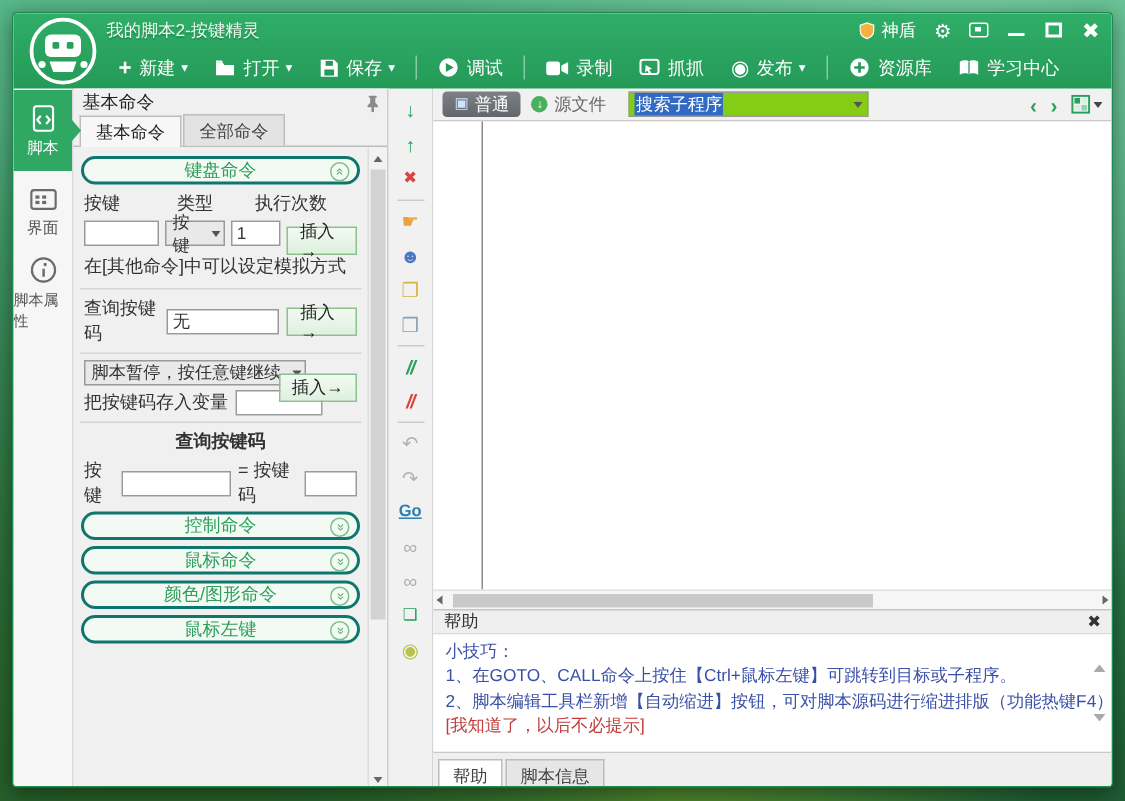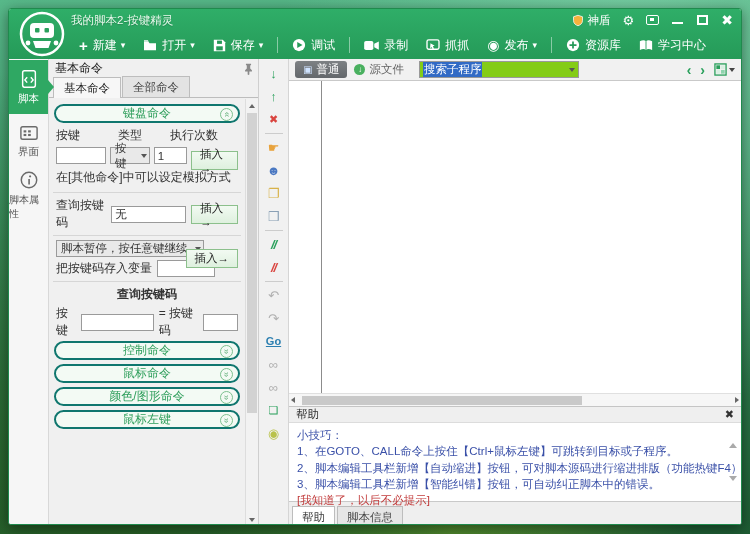--- a/index.html
+++ b/index.html
@@ -460,21 +460,20 @@
 
         <div class="help-header">
           <span>帮助</span>
           <span class="help-close">✖</span>
         </div>
 
         <div class="help-body">
           <div class="help-line">小技巧：</div>
           <div class="help-line">1、在GOTO、CALL命令上按住【Ctrl+鼠标左键】可跳转到目标或子程序。</div>
           <div class="help-line">2、脚本编辑工具栏新增【自动缩进】按钮，可对脚本源码进行缩进排版（功能热键F4）。</div>
-          <div class="help-line">3、脚本编辑工具栏新增【智能纠错】按钮，可自动纠正脚本中的错误。</div>
           <div class="help-line dismiss">[我知道了，以后不必提示]</div>
           <span class="hb-up"><span class="tri-up2"></span></span>
           <span class="hb-down"><span class="tri-down2"></span></span>
         </div>
 
         <div class="bottom-tabs">
           <span class="btab active">帮助</span>
           <span class="btab">脚本信息</span>
         </div>
       </div>

